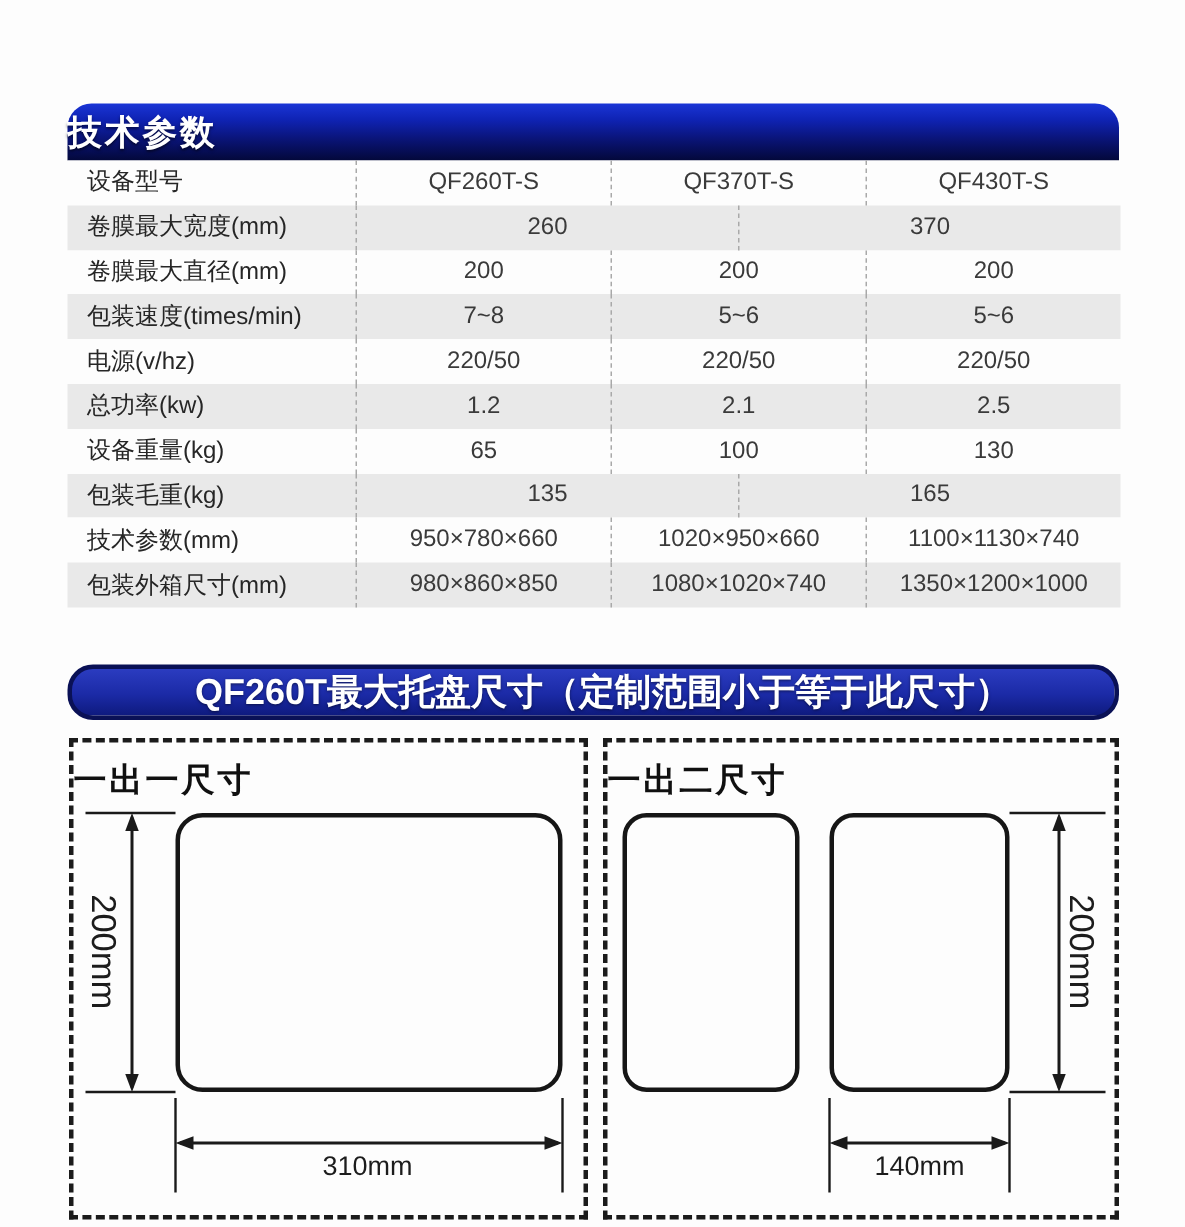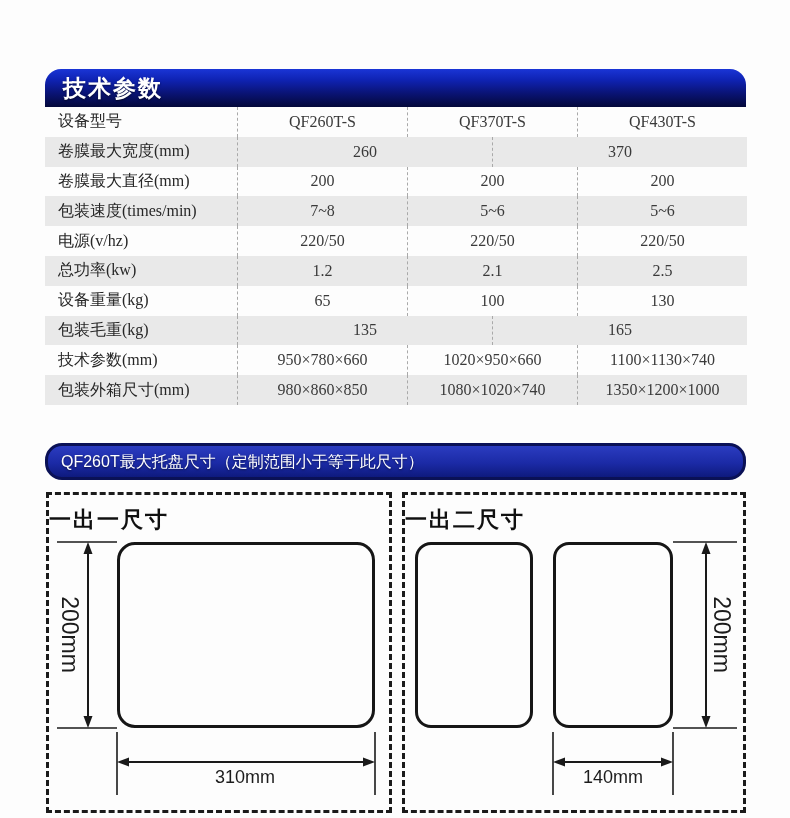--- a/index.html
+++ b/index.html
@@ -3,30 +3,30 @@
 <meta charset="utf-8">
 <style>
   html,body{margin:0;padding:0;}
   body{font-family:"Liberation Sans","DejaVu Sans",sans-serif;background:#ffffff;}
   .page{position:relative;width:790px;height:818px;background:#fdfdfd;overflow:hidden;}
 
   
   .banner1{position:absolute;left:45px;top:69px;width:701px;height:38px;box-sizing:border-box;
     border-radius:16px 16px 0 0;
     background:linear-gradient(180deg,#1a35d6 0%,#0f23b4 28%,#0a1478 62%,#03083a 100%);
-    color:#ffffff;font-size:23px;font-weight:bold;line-height:38px;padding-left:18px;letter-spacing:2px;
+    color:#ffffff;font-size:23px;font-weight:bold;line-height:38px;letter-spacing:2px;
     text-shadow:0 1px 2px rgba(0,0,0,.55);}
   .banner2{position:absolute;left:45px;top:443px;width:701px;height:37px;box-sizing:border-box;
     border-radius:17px;border:3px solid #0a1156;
     background:linear-gradient(180deg,#2b3cc0 0%,#1b2aa6 55%,#0e1a7e 100%);
-    color:#ffffff;font-size:16px;font-weight:normal;line-height:31px;padding-left:13px;
-    text-shadow:0 1px 2px rgba(0,0,0,.5);white-space:nowrap;}
+    color:#ffffff;font-size:24px;font-weight:bold;line-height:31px;padding-left:13px;
+    text-shadow:0 1px 2px rgba(0,0,0,.5);white-space:nowrap;text-align:center;}
 
   
-  .spec-table{position:absolute;left:45px;top:107px;width:702px;font-family:Liberation Serif, serif;}
+  .spec-table{position:absolute;left:45px;top:107px;width:702px;}
   .trow{display:flex;height:29.8px;align-items:stretch;font-size:16px;}
   .trow.white{background:#fdfdfd;}
   .trow.gray{background:#e9e9e9;}
   .tcell{display:flex;align-items:center;box-sizing:border-box;}
   .tcell.label{width:192px;padding-left:13px;color:#262626;}
   .tcell.val{flex:1;justify-content:center;color:#3a3a3a;border-left:1px dashed #a9a9a9;}
 
   
   .panel{position:absolute;top:492px;height:321px;border:3px dashed #1b1b1b;box-sizing:border-box;}
   .panel-left{left:46px;width:346px;}

